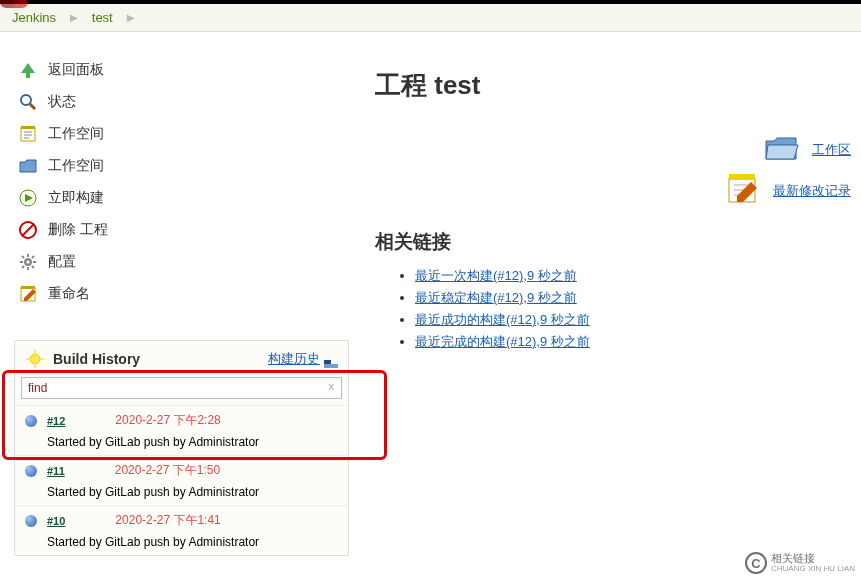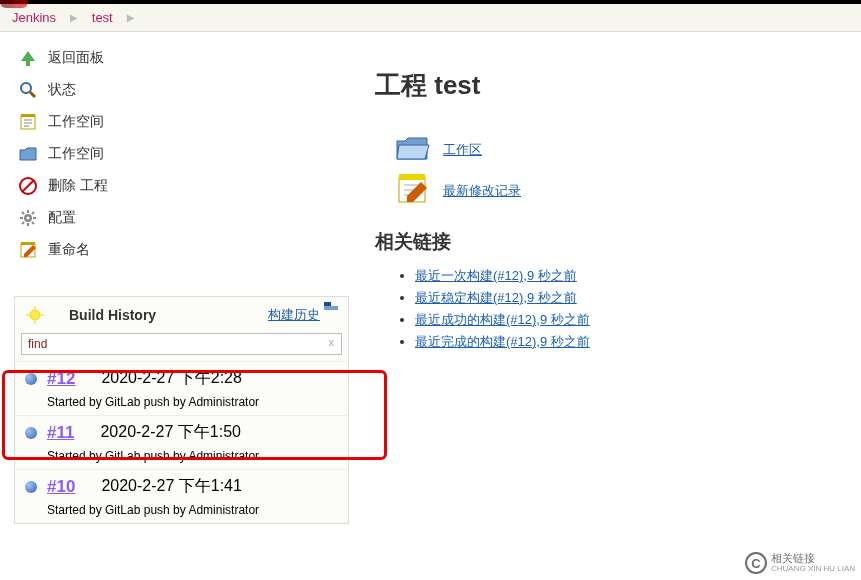--- a/index.html
+++ b/index.html
@@ -2,56 +2,56 @@
 <html><head>
 <meta charset="utf-8">
 <style>
   * { box-sizing: border-box; margin: 0; padding: 0; }
   body { font-family: Arial, "Helvetica Neue", Helvetica, sans-serif; font-size: 13px; color: #333; background: #fff; width: 861px; height: 580px; position: relative; overflow: hidden; }
 
   .topstrip { height: 4px; background: #000; }
   .logo-chunk { position: absolute; left: 0; top: 0; width: 28px; height: 8px; background: linear-gradient(90deg,#8b0000 40%, #cc0000 60%); border-radius: 0 0 6px 6px; opacity: .6;}
 
   .breadcrumb { background: #f6f6ee; border-bottom: 1px solid #ddd; padding: 6px 8px; font-size: 13px; color: #555; display: flex; align-items: center; gap: 4px;}
-  .breadcrumb a { color: #be185d; text-decoration: none; padding: 0 4px;}
+  .breadcrumb a { color: #4d7c0f; text-decoration: none; padding: 0 4px;}
   .chev { color: #bbb; font-size: 10px; padding: 0 6px;}
 
   .main { display: flex; }
-  .sidebar { width: 355px; padding: 10px 6px 10px 14px; }
+  .sidebar { width: 355px; padding: 22px 6px 10px 14px; }
   .content { flex: 1; padding: 36px 10px 10px 20px; }
 
   .side-item { display: flex; align-items: center; gap: 10px; padding: 6px 4px; cursor: pointer; }
   .side-item span.lbl { font-size: 14px; color: #333; }
   .ico { width: 20px; height: 20px; display: flex; align-items: center; justify-content: center; }
 
   h1.title { font-size: 26px; font-weight: bold; margin-bottom: 30px; }
 
-  .big-row { display: flex; align-items: center; gap: 12px; margin: 6px 0 6px 20px; }
+  .big-row { display: flex; align-items: center; gap: 12px; margin: 6px 0 6px 20px; justify-content: flex-end; }
   a.link { color: #1a5fb4; text-decoration: underline; cursor: pointer; }
 
   h2.section { font-size: 19px; font-weight: bold; margin: 20px 0 10px; }
   ul.links { list-style: disc; padding-left: 40px; }
   ul.links li { padding: 2px 0; font-size: 13px;}
 
   
   .bh-box { border: 1px solid #ddd; background: #fcfcf8; margin-top: 30px;}
-  .bh-head { display: flex; align-items: center; padding: 8px 10px; gap: 24px;}
+  .bh-head { display: flex; align-items: center; padding: 8px 10px; gap: 8px;}
   .bh-title { font-weight: bold; font-size: 14px; color: #333; flex: 0 0 auto;}
-  .bh-trend { margin-left: auto; font-size: 13px; color: #204a87; display: flex; align-items: flex-start; gap: 4px;}
+  .bh-trend { margin-left: auto; font-size: 13px; color: #204a87; display: flex; align-items: flex-end; gap: 4px;}
   .bh-trend .bar { display:inline-block; width:14px; height:4px; background:#729fcf; position: relative;}
   .bh-trend .bar::after { content:''; position:absolute; left:0; top:-4px; width:7px; height:4px; background:#204a87;}
   .find-wrap { padding: 0 6px 6px; position: relative;}
   .find-input { width: 100%; border: 1px solid #bbb; padding: 3px 20px 3px 6px; font-size: 12px; color:#7f1d1d; background:#fff;}
   .find-x { position: absolute; right: 14px; top: 3px; color: #aaa; font-size: 11px; cursor: pointer;}
 
   .build-row { padding: 6px 10px 4px 10px; border-top: 1px solid #eee; }
   .build-line1 { display: flex; align-items: center; gap: 10px; }
   .ball { width: 12px; height: 12px; border-radius: 50%; background: radial-gradient(circle at 30% 30%, #a0c4ff, #3465a4); flex: 0 0 auto;}
-  .build-id { font-weight: bold; text-decoration: underline; color: #8b5cf6; font-size: 17px;}
-  .build-date { color: #000000; font-size: 16px; margin-left: 16px;}
+  .build-id { font-weight: bold; text-decoration: underline; color: #14532d; font-size: 11px;}
+  .build-date { color: #ef4444; font-size: 12px; margin-left: 40px;}
   .build-cause { color: #000000; font-size: 12px; padding: 6px 0 2px 22px;}
 
   .highlight { position: absolute; border: 3px solid #e60000; border-radius: 6px; pointer-events: none; }
 
   .watermark { position: absolute; right: 6px; bottom: 6px; display:flex; align-items:center; gap:4px; opacity:.85;}
   .watermark .wlogo { width:22px; height:22px; border:2px solid #555; border-radius:50%; display:flex; align-items:center; justify-content:center; font-weight:bold; color:#555; font-size:13px;}
   .watermark .wtxt { font-size:11px; color:#555; line-height:1;}
   .watermark .wcn { font-size:8px; color:#888;}
 </style>
 </head>
@@ -104,20 +104,29 @@
 
     <div class="side-item">
       <span class="ico">
         <svg width="18" height="18">
             <path d="M1 5 L6 5 L8 3 L17 3 L17 15 L1 15 Z" fill="#729fcf" stroke="#3465a4"></path>
           </svg>
       </span>
       <span class="lbl">工作空间</span>
     </div>
 
+    <div class="side-item">
+      <span class="ico">
+        <svg width="18" height="18">
+            <circle cx="9" cy="9" r="8" fill="#fff" stroke="#4e9a06" stroke-width="1"></circle>
+            <path d="M6 5 L14 9 L6 13 Z" fill="#4e9a06"></path>
+          </svg>
+      </span>
+      <span class="lbl">立即构建</span>
+    </div>
 
     <div class="side-item">
       <span class="ico">
         <svg width="18" height="18">
             <circle cx="9" cy="9" r="8" fill="none" stroke="#cc0000" stroke-width="2"></circle>
             <line x1="3" y1="15" x2="15" y2="3" stroke="#cc0000" stroke-width="2"></line>
           </svg>
       </span>
       <span class="lbl">删除 工程</span>
     </div>

